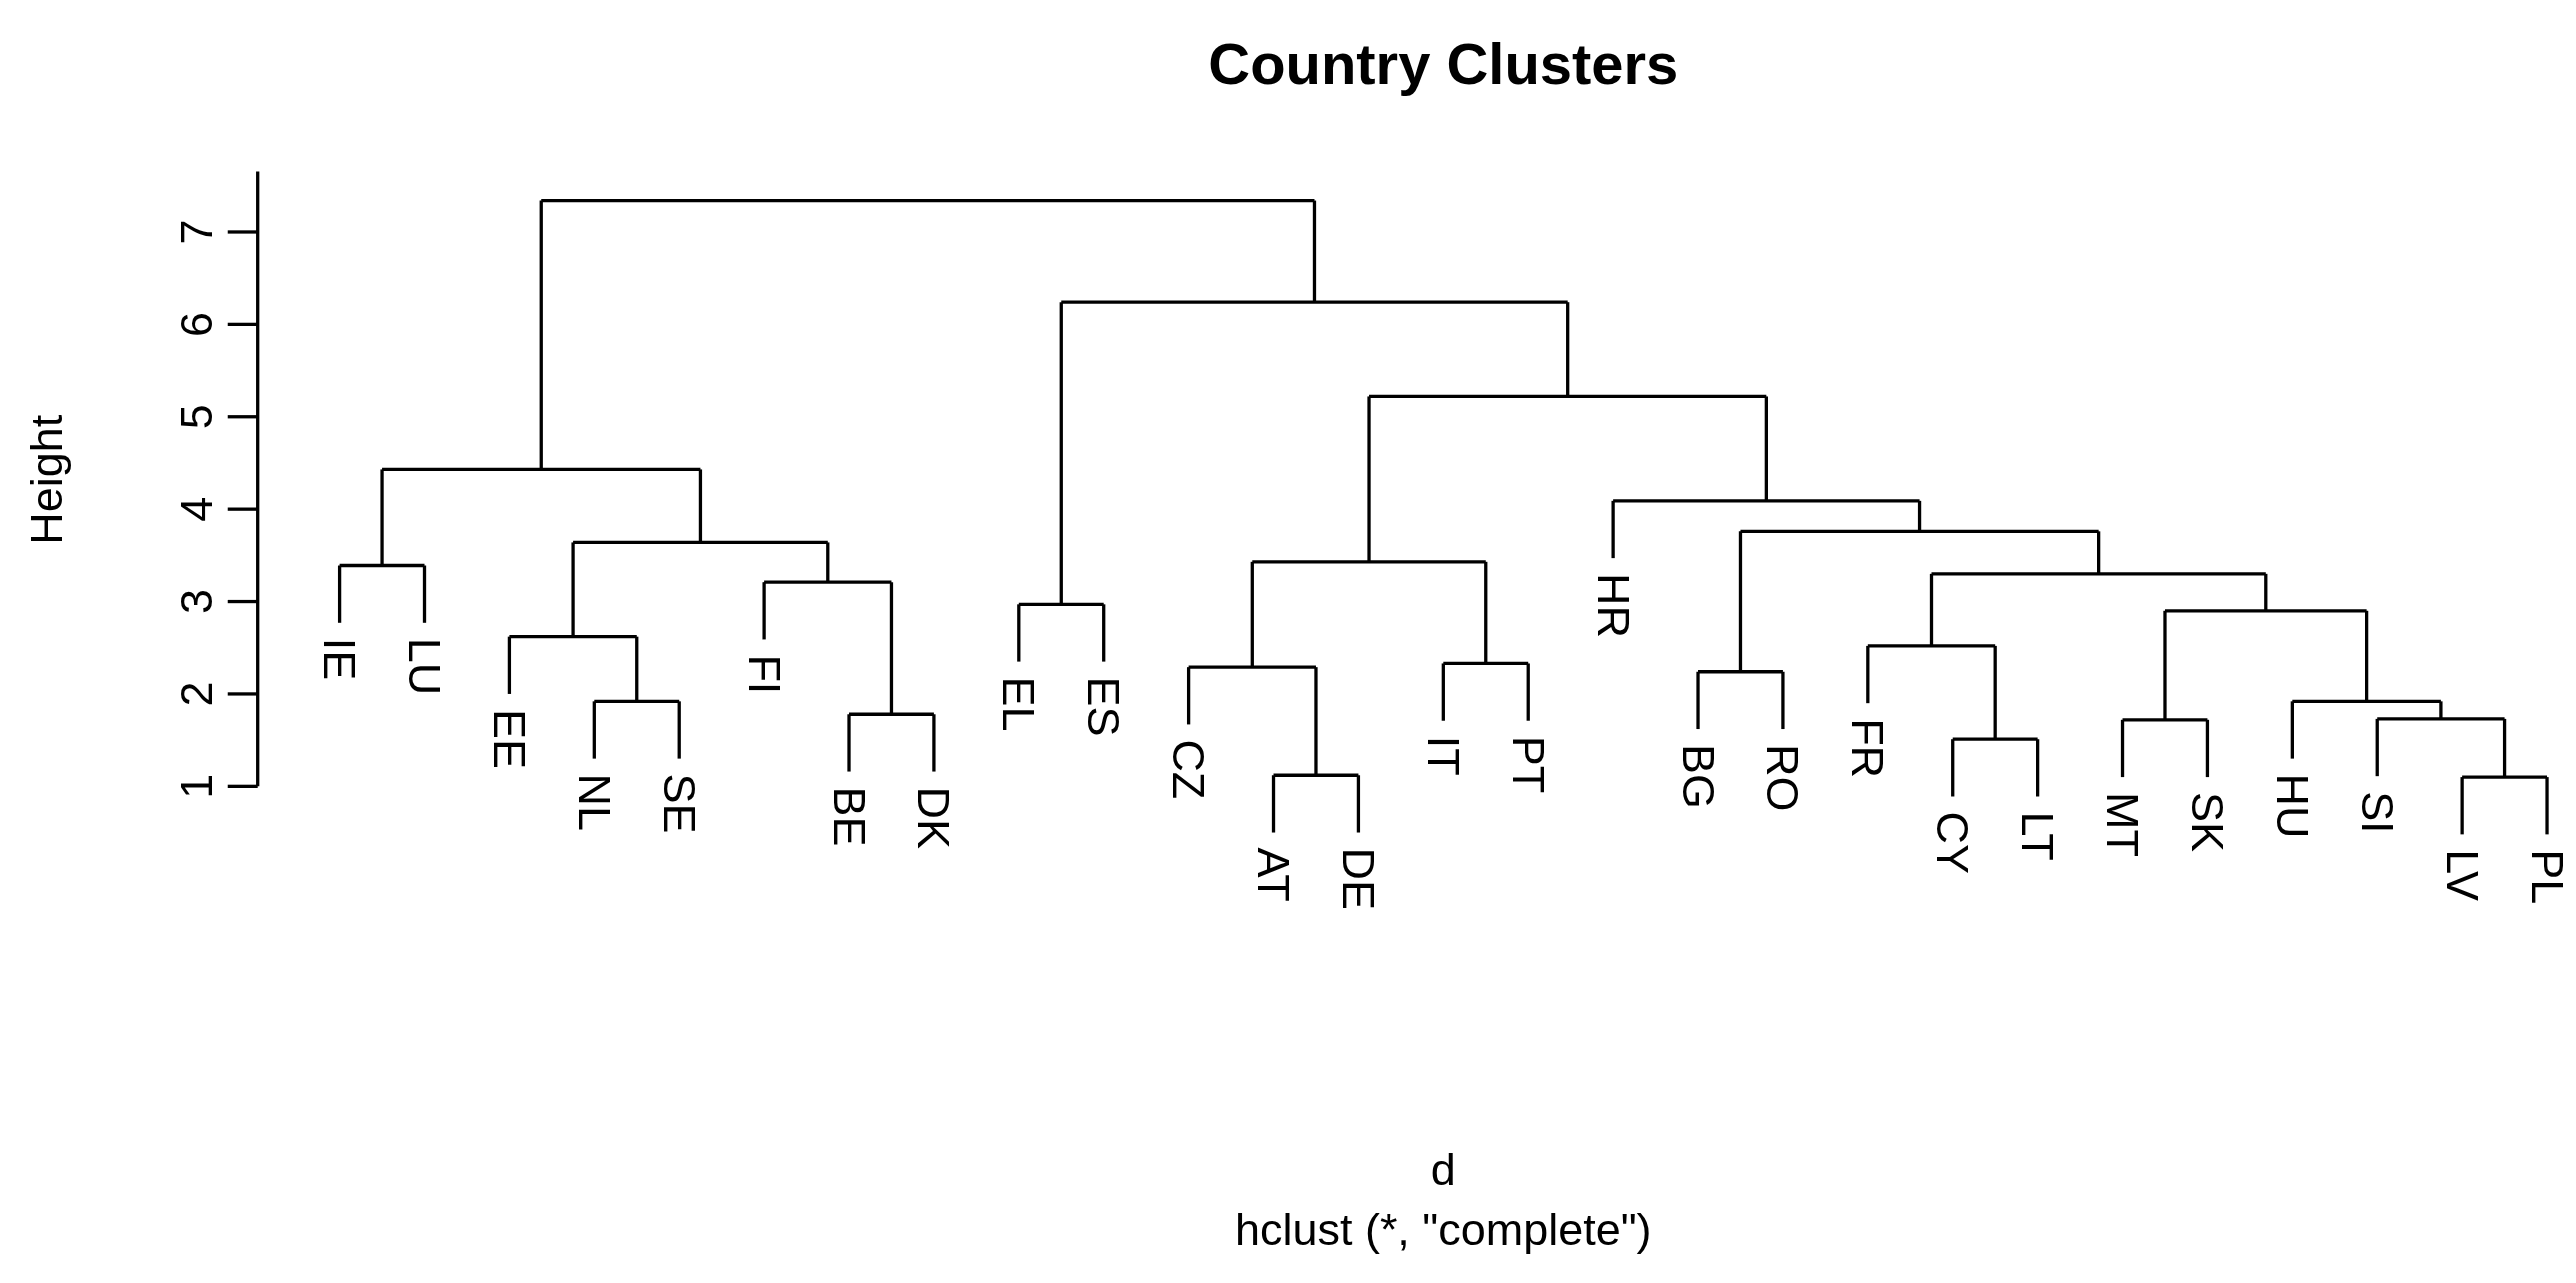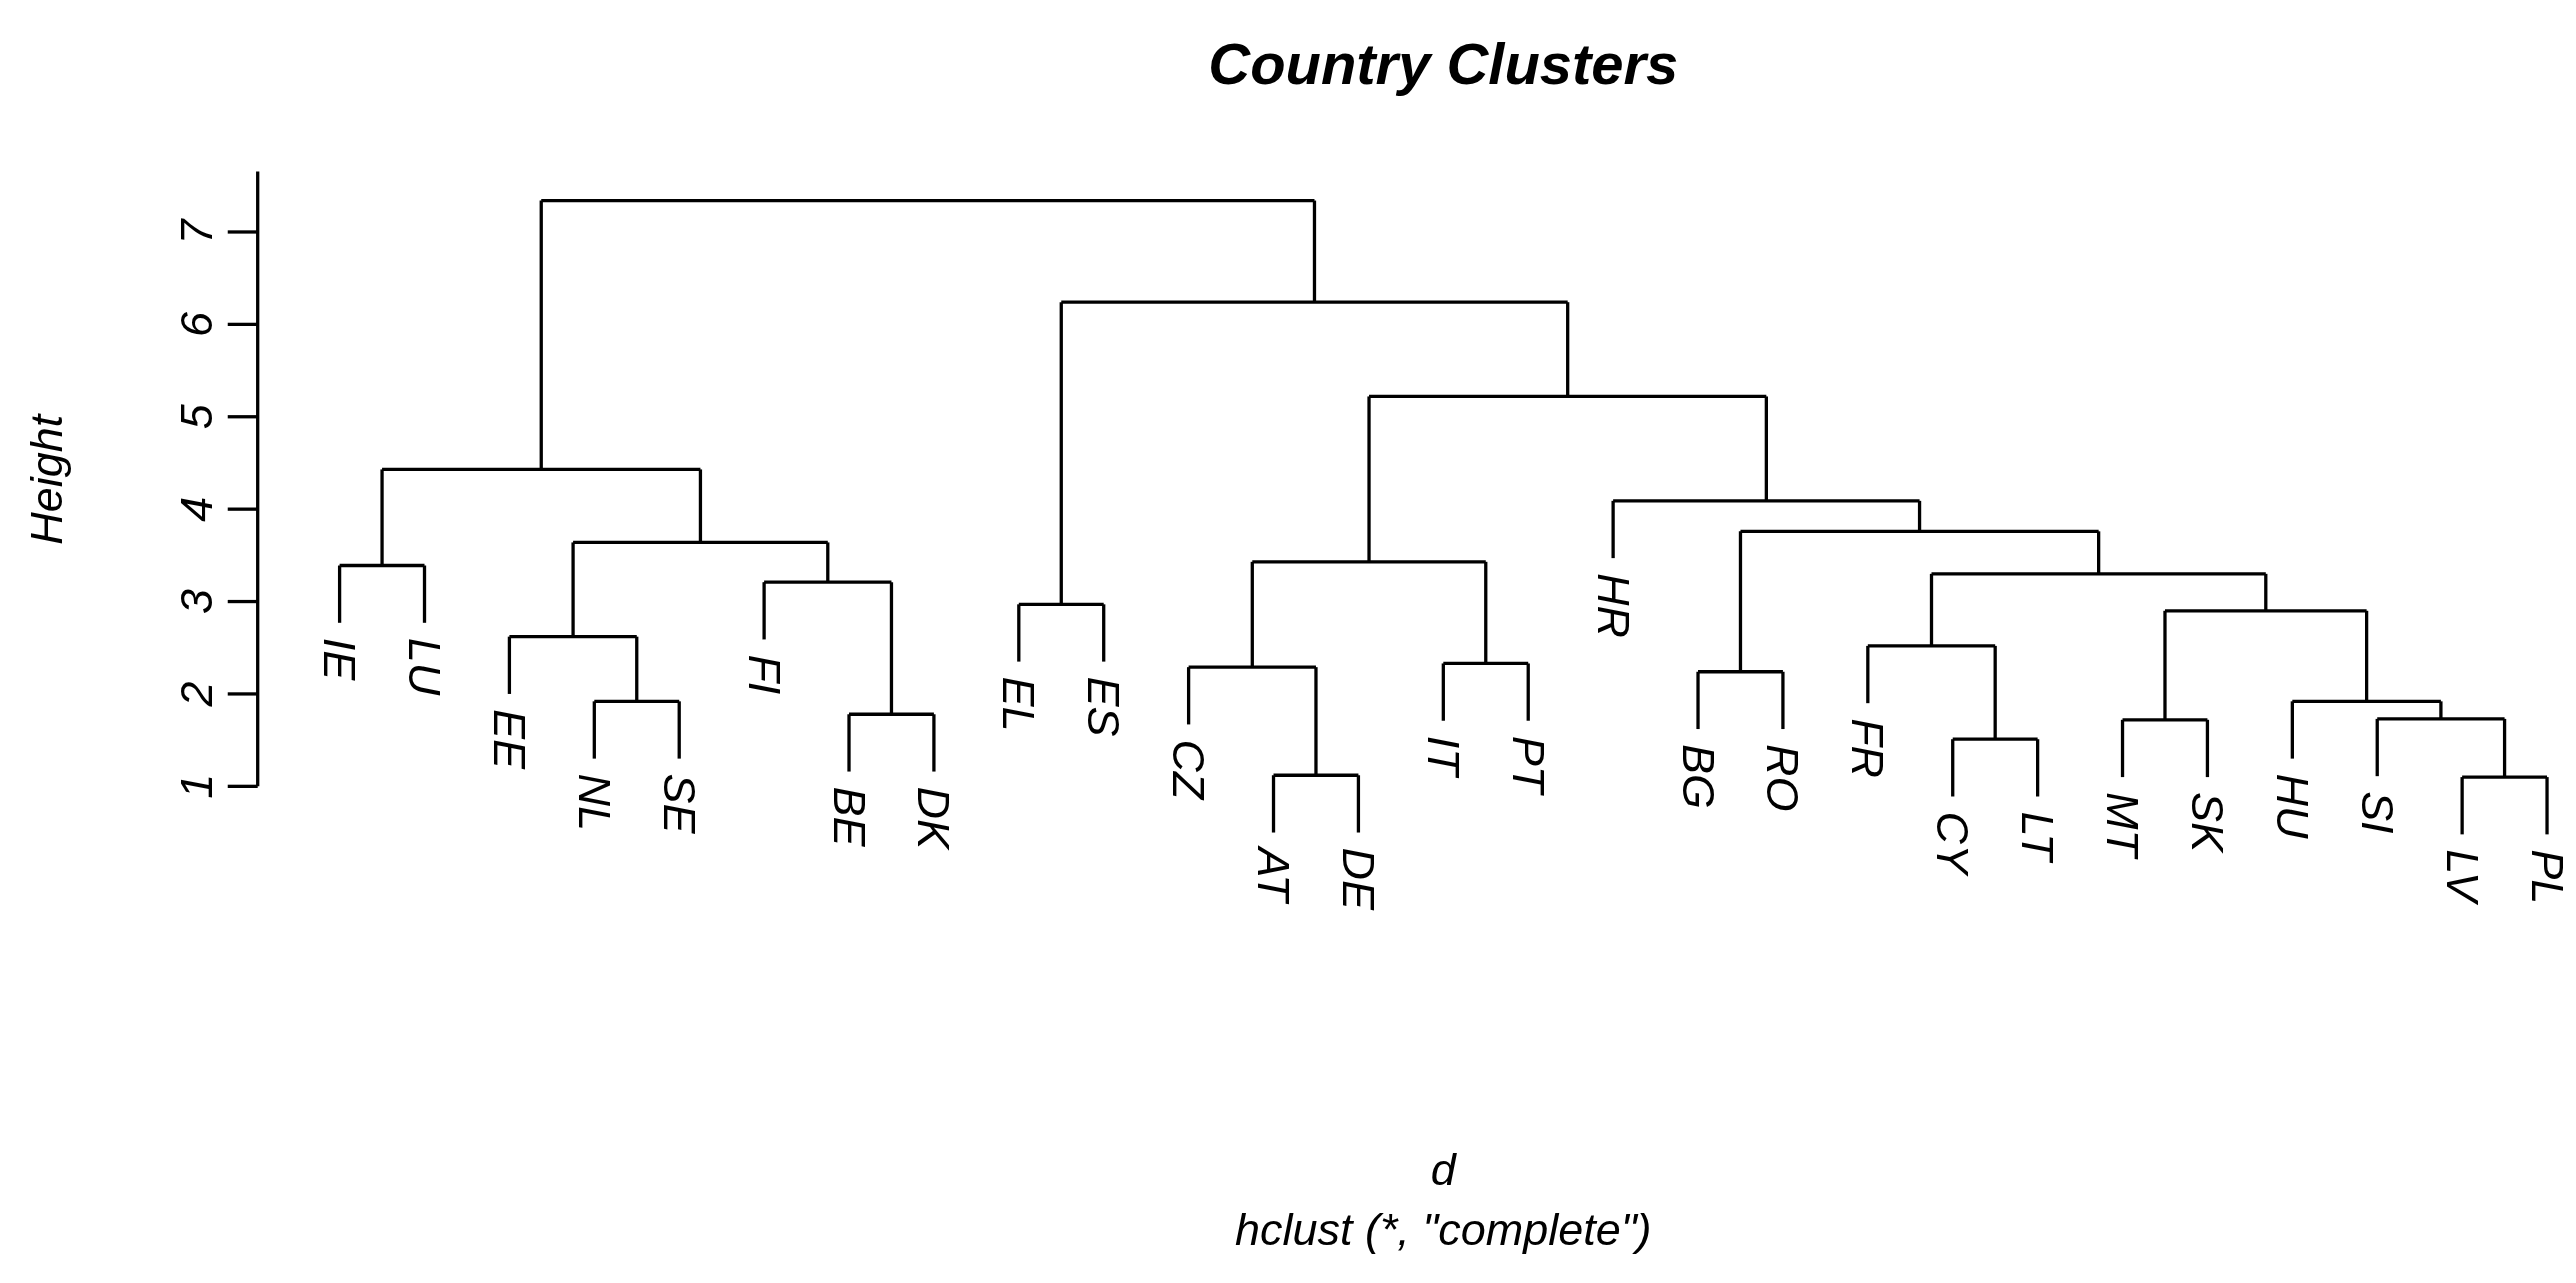--- a/index.html
+++ b/index.html
@@ -1,16 +1,16 @@
 <!DOCTYPE html>
 <html><head>
 <meta charset="utf-8">
 <style>
   html,body{margin:0;padding:0;background:#ffffff;}
-  #stage{position:relative;width:2576px;height:1284px;background:#ffffff;overflow:hidden;font-style:italic;}
+  #stage{position:relative;width:2576px;height:1284px;background:#ffffff;overflow:hidden;}
   svg{display:block;}
   svg text{font-family:"Liberation Sans","DejaVu Sans",sans-serif;fill:#000000;}
   .chart-title{font-size:58px;font-weight:bold;}
   .axis-text{font-size:45px;}
   .caption-text{font-size:45px;}
 </style>
 </head>
 <body>
 
 <div id="stage">

